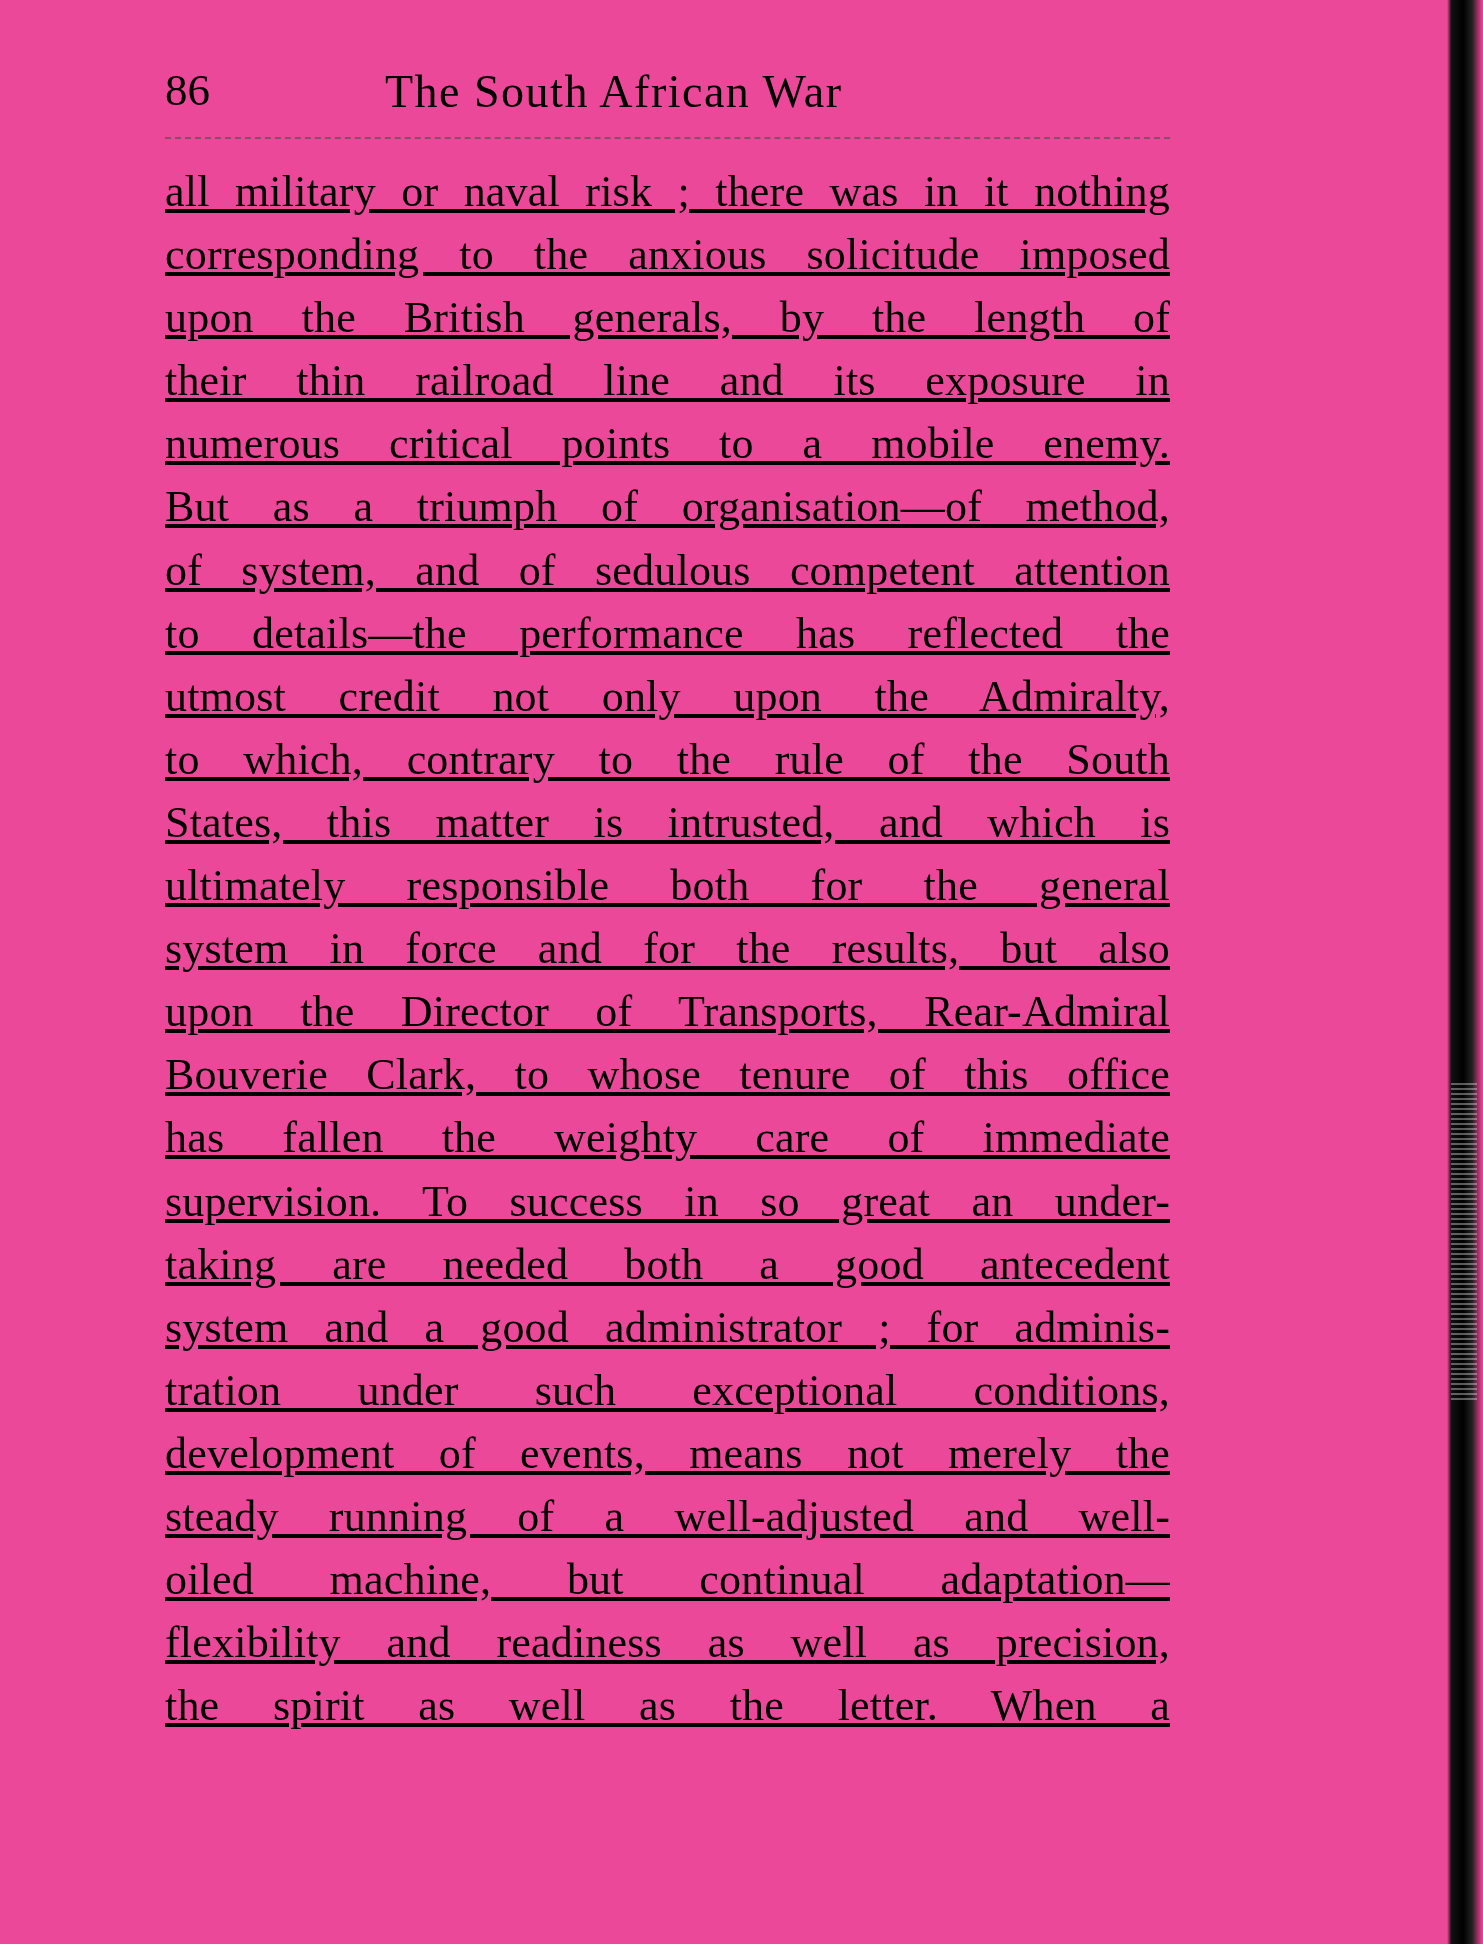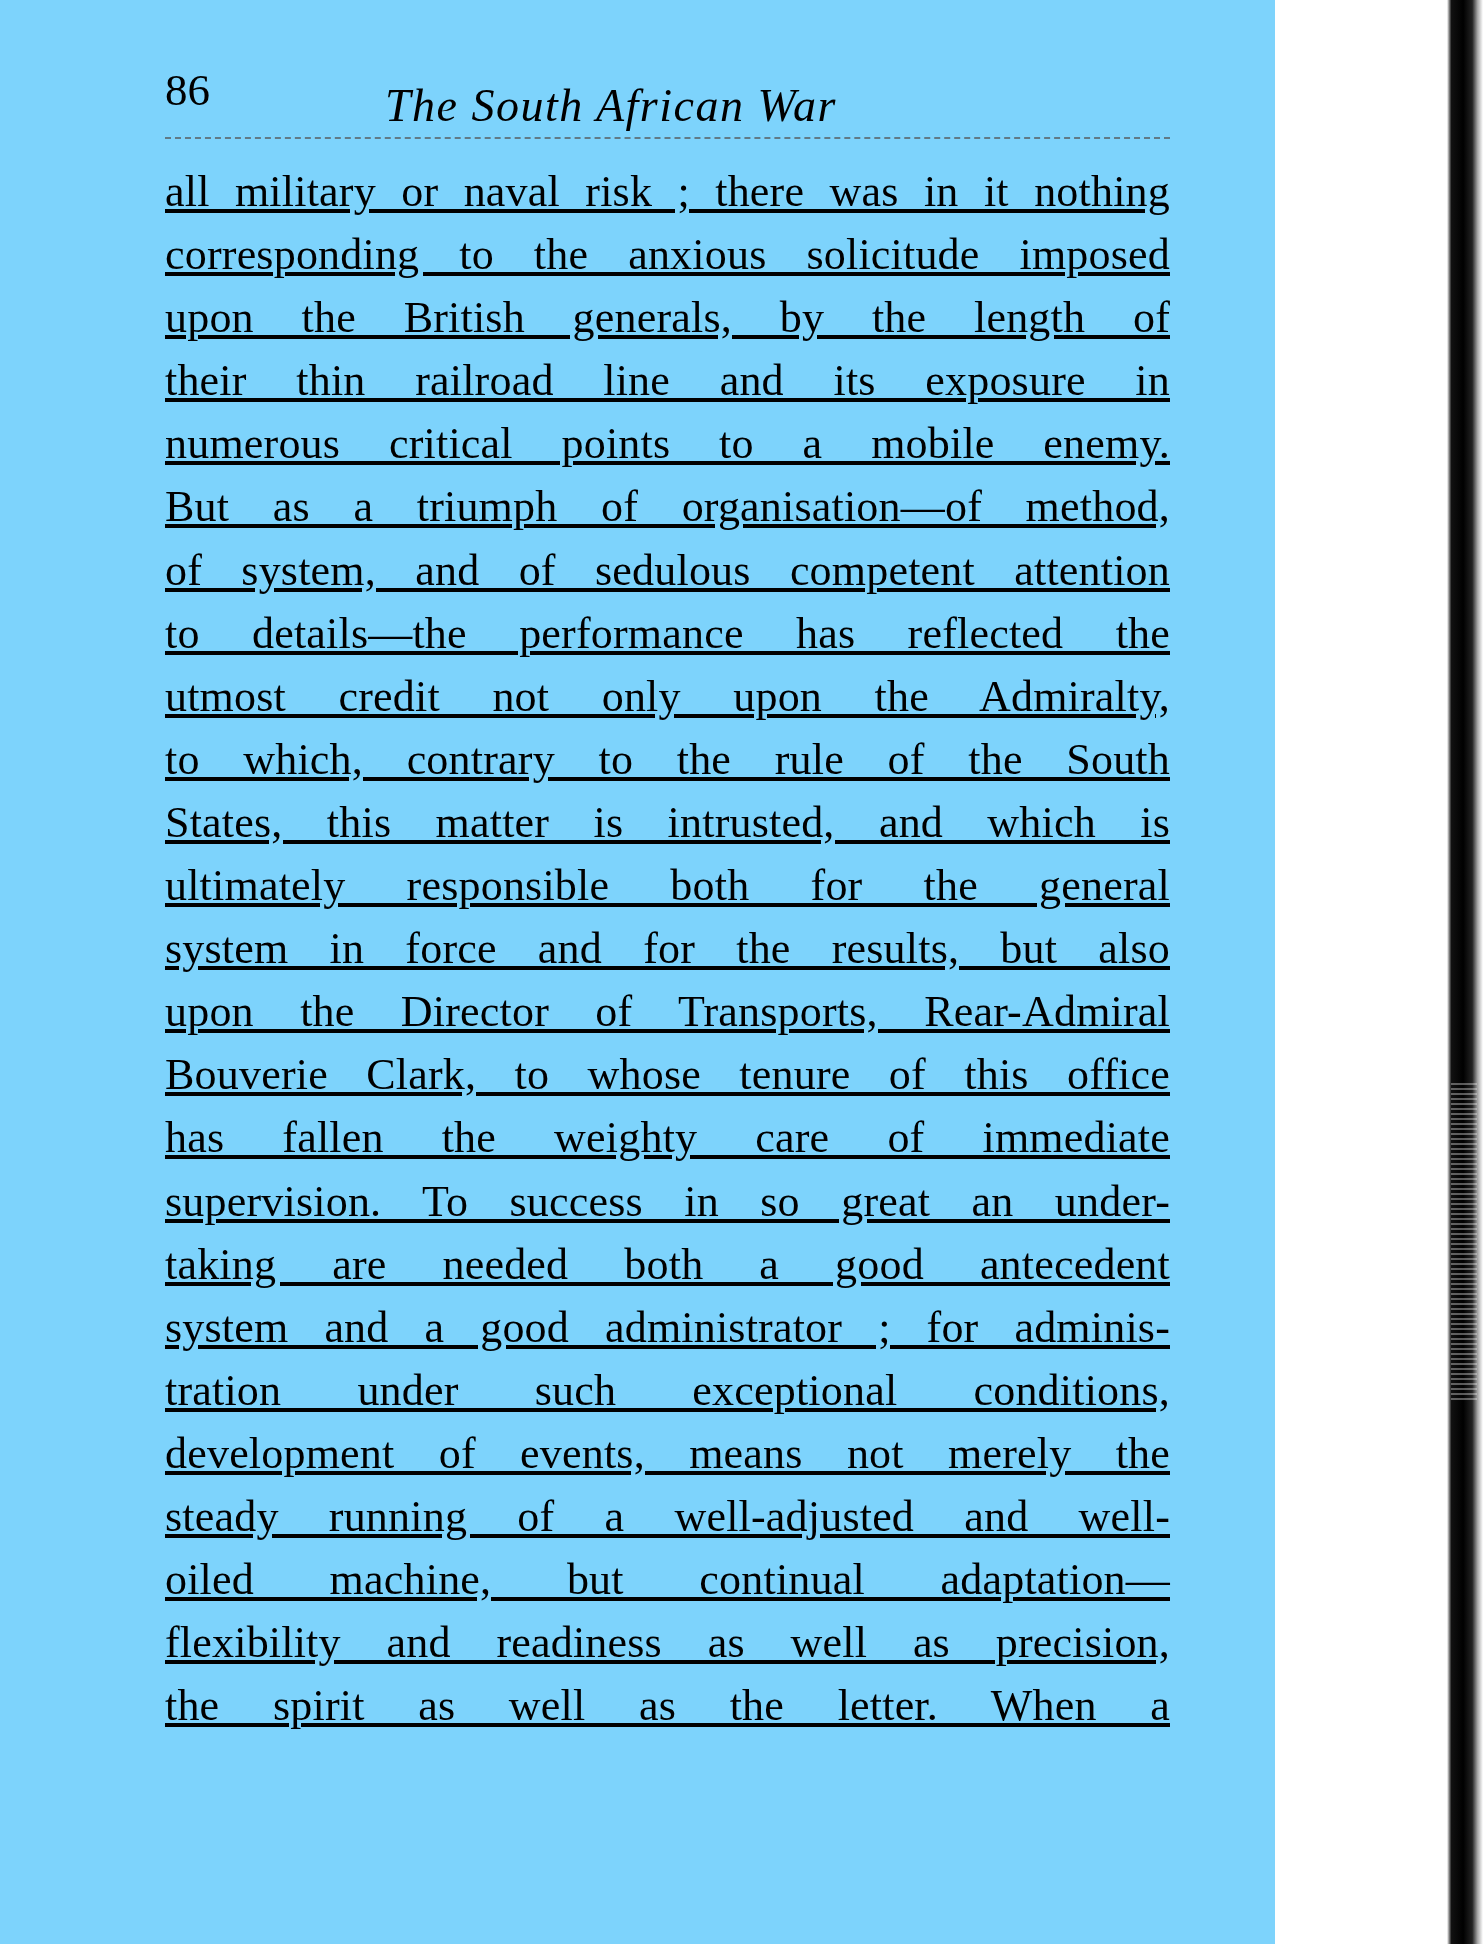--- a/index.html
+++ b/index.html
@@ -11,44 +11,43 @@
       width: 1483px;
       height: 1944px;
       position: relative;
       overflow: hidden;
       font-family: "Liberation Serif", "DejaVu Serif", serif;
       color: #000;
     }
     .page {
       position: absolute;
       left: 0; top: 0;
-      width: 1275px; height: 1944px;
-      background: #7dd3fc;
+      width: 1483px; height: 1944px;
+      background: #ec4899;
     }
     .running-head {
       position: absolute;
       left: 165px;
       top: 52px;
       width: 1005px;
       height: 70px;
     }
     .page-number {
       position: absolute;
       left: 0;
       top: 8px;
       font-size: 45px;
       line-height: 60px;
     }
     .running-title {
       position: absolute;
       left: 220px;
-      top: 24px;
+      top: 10px;
       font-size: 46px;
       line-height: 60px;
-      font-style: italic;
       letter-spacing: 1.5px;
       text-align: center;
     }
     .head-rule {
       position: absolute;
       left: 165px;
       top: 137px;
       width: 1005px;
       height: 0;
       border-top: 2px dashed #555;

